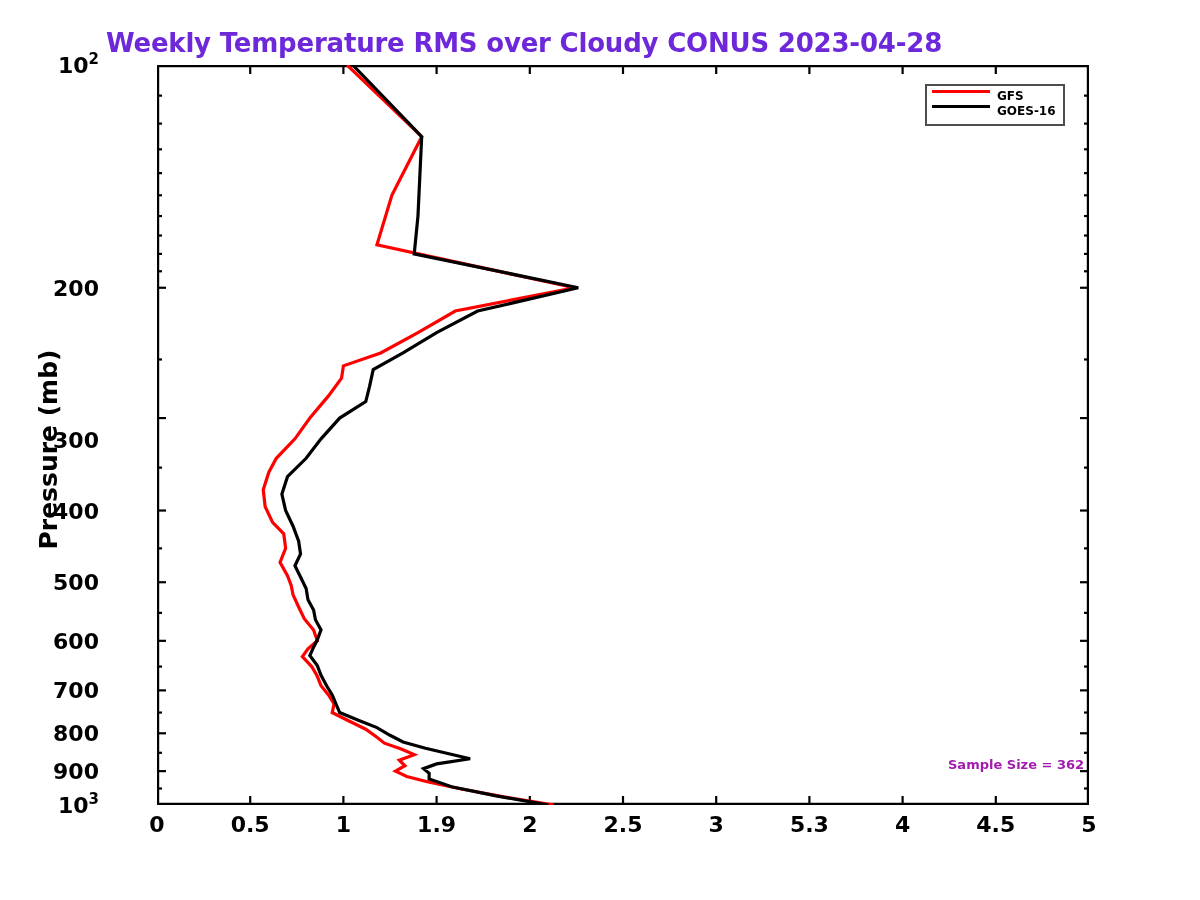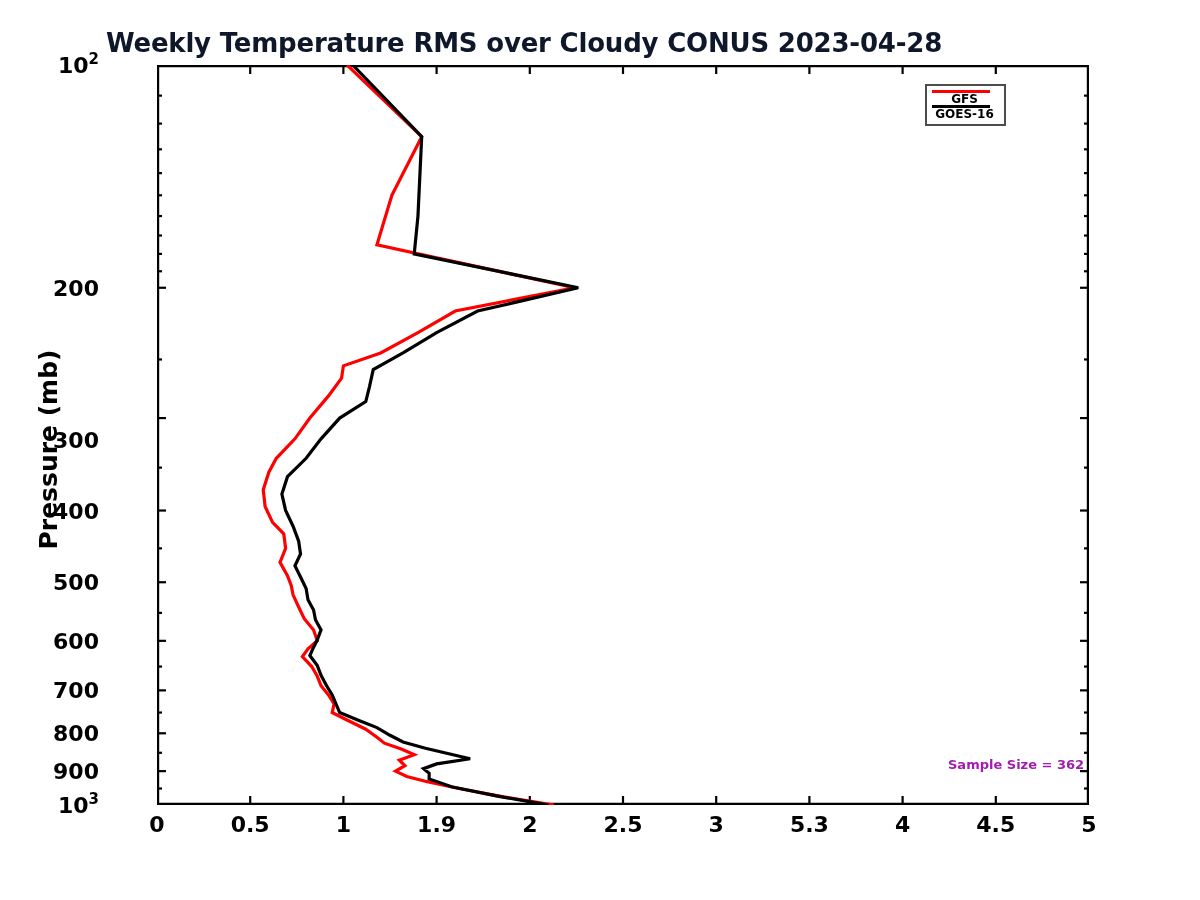--- a/index.html
+++ b/index.html
@@ -20,21 +20,21 @@
     background: #ffffff;
   }
   #chart-title {
     position: absolute;
     left: 0;
     top: 28px;
     width: 1048px;
     text-align: center;
     font-size: 26px;
     font-weight: bold;
-    color: #0f172a;
+    color: #6d28d9;
     letter-spacing: -0.2px;
     font-family: "DejaVu Sans", "Liberation Sans", sans-serif;
   }
   #plot-area {
     position: absolute;
     left: 157px;
     top: 65px;
     width: 932px;
     height: 740px;
   }
@@ -112,23 +112,22 @@
   #legend {
     position: absolute;
     left: 925px;
     top: 84px;
     background: #ffffff;
     border: 2px solid #4d4d4d;
     padding: 4px 7px 4px 5px;
   }
   .legend-row {
     display: flex;
-    align-items: center;
+    align-items: flex-start;
     height: 15px;
-    flex-direction: column;
   }
   .legend-swatch {
     width: 58px;
     height: 0;
     border-top-width: 3.2px;
     border-top-style: solid;
     margin-right: 7px;
   }
   .legend-text {
     font-size: 12px;

